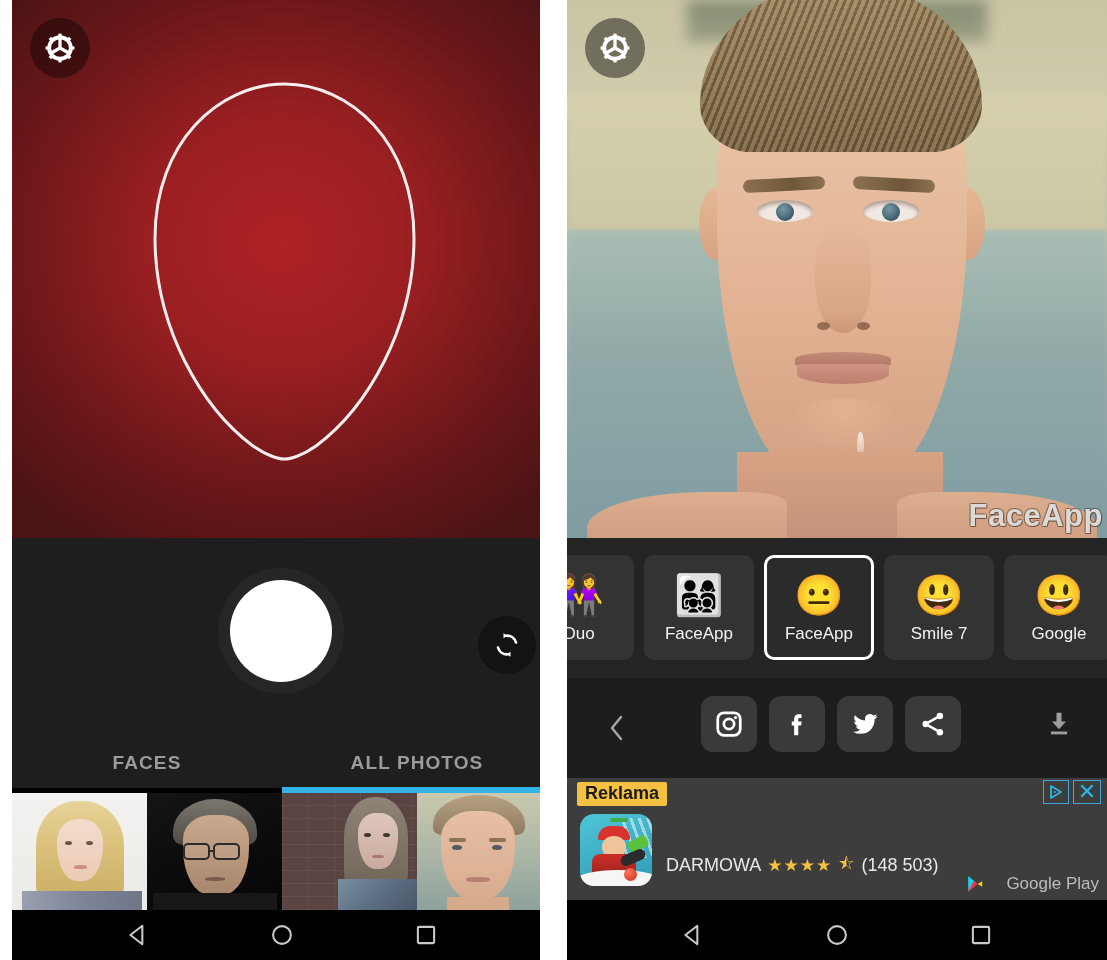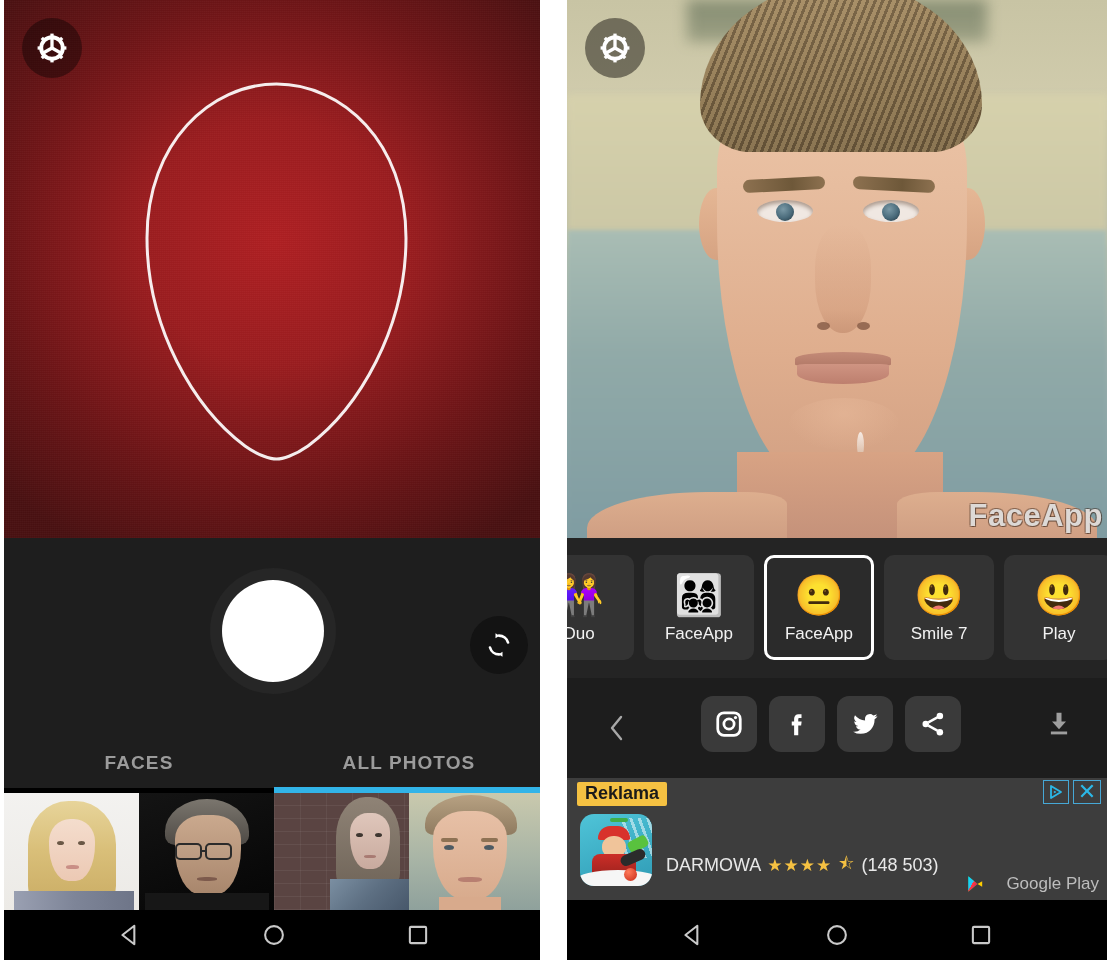--- a/index.html
+++ b/index.html
@@ -6,21 +6,21 @@
   html, body {
     width:1107px; height:960px;
     background:#ffffff;
     font-family:"Liberation Sans", sans-serif;
     overflow:hidden;
   }
   .stage { position:relative; width:1107px; height:960px; background:#fff; }
 
   
   .panel { position:absolute; top:0; height:960px; overflow:hidden; background:#000; }
-  .panel-left  { left:4px;   width:540px; }
+  .panel-left  { left:12px;   width:540px; }
   .panel-right { left:567px; width:608px; }
 
   
   .cam-viewfinder {
     position:absolute; left:0; top:0; width:540px; height:538px;
     background:
       radial-gradient(ellipse 70% 65% at 50% 45%, #b01f22 0%, #9b1c1f 35%, #6d1416 70%, #491011 100%),
       #4a1011;
   }
   .cam-noise {
@@ -498,21 +498,21 @@
           <span class="filter-label">FaceApp</span>
         </div>
 
         <div class="filter-tile">
           <span class="filter-emoji">😃</span>
           <span class="filter-label">Smile 7</span>
         </div>
 
         <div class="filter-tile">
           <span class="filter-emoji">😃</span>
-          <span class="filter-label">Play</span>
+          <span class="filter-label">Google</span>
         </div>
 
       </div>
     </div>
 
     <div class="share-row">
       <div class="back-chevron">
         <svg width="24" height="30" viewBox="0 0 24 30">
           <path d="M16 4 L7 15 L16 26" fill="none" stroke="#a8a8a8" stroke-width="2.4" stroke-linecap="round" stroke-linejoin="round"></path>
         </svg>

